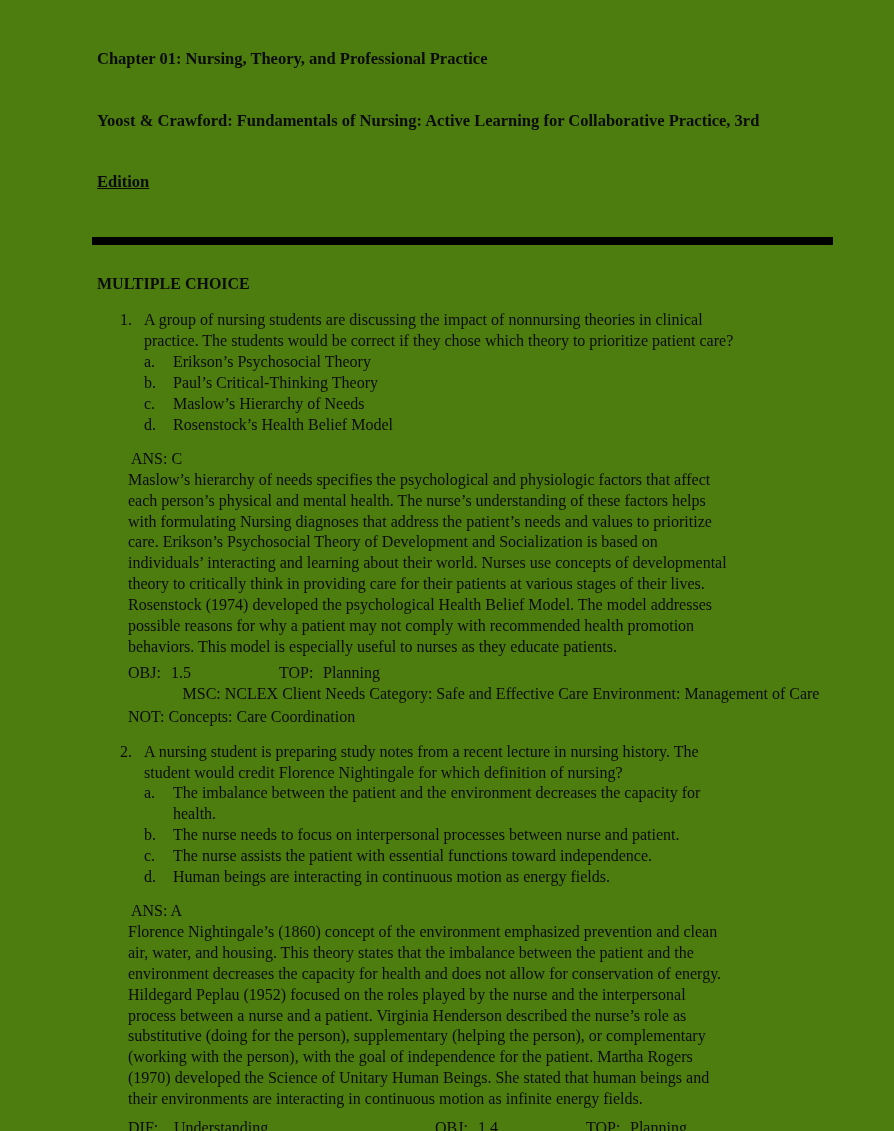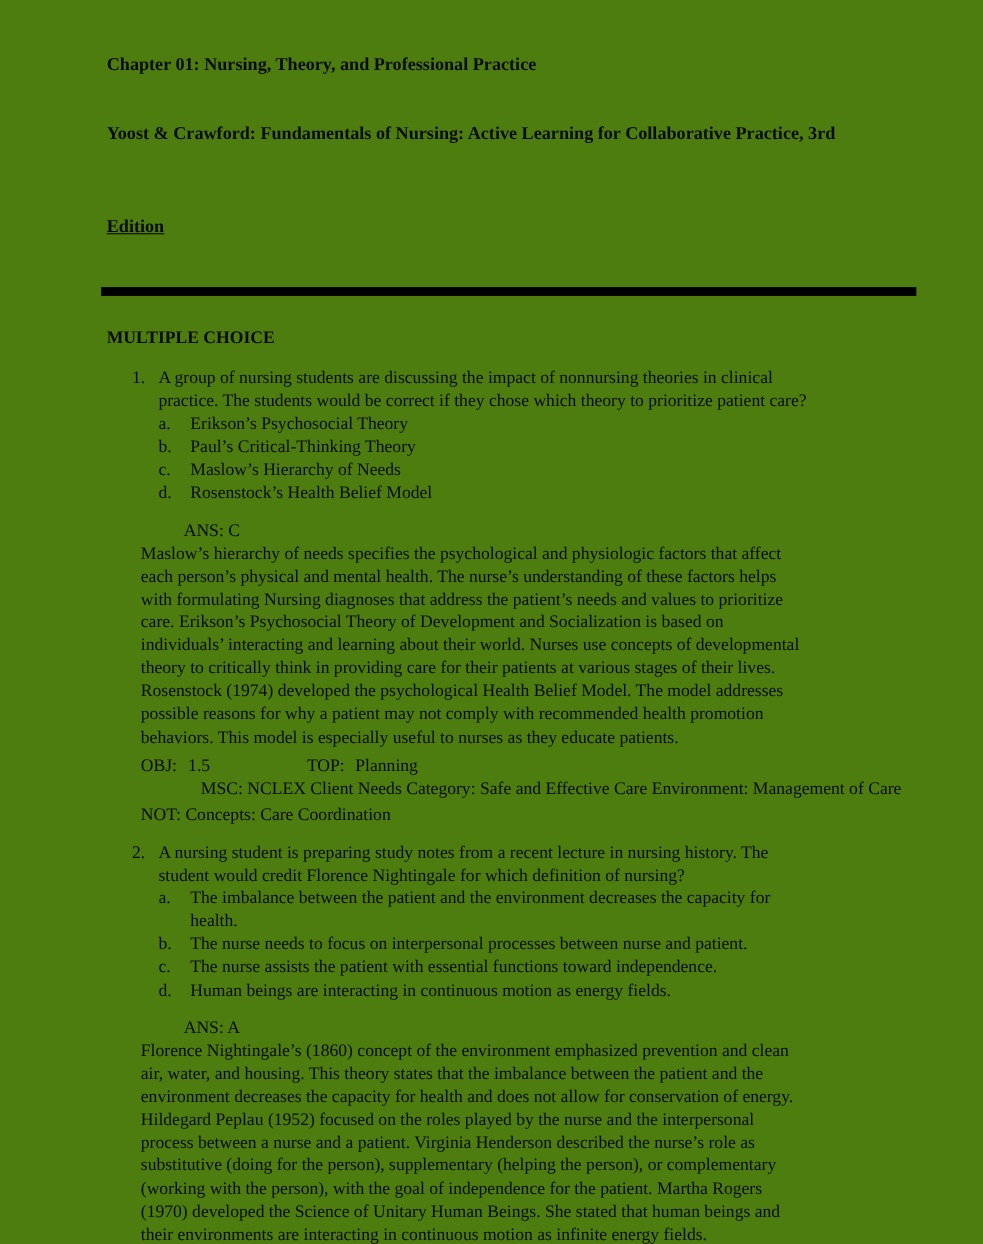--- a/index.html
+++ b/index.html
@@ -16,21 +16,21 @@
     padding: 8px 32px 0 97px;
     overflow: hidden;
   }
   .doc-header {
     font-weight: bold;
     font-size: 16.5px;
     line-height: 20.5px;
     width: 740px;
     white-space: pre-wrap;
   }
-  .doc-header .underlined { text-decoration: underline; margin-top: 24px; }
+  .doc-header .underlined { text-decoration: underline; }
   .divider-bar {
     width: 741px;
     height: 8px;
     background: #000000;
     margin-left: -5px;
     margin-top: 3px;
   }
   .section-title {
     font-weight: bold;
     margin-top: 29px;
@@ -39,21 +39,21 @@
   .question { display: flex; padding-left: 23px; }
   .question.first { margin-top: 16px; }
   .question.second { margin-top: 14px; }
   .q-num { width: 24px; flex: none; }
   .q-body { width: 730px; flex: none; }
   .stem { white-space: pre-wrap; }
   .opt { display: flex; }
   .opt-letter { width: 29px; flex: none; }
   .opt-text { white-space: pre-wrap; width: 660px; }
   .ans-block { margin-left: -16px; margin-top: 13px; width: 746px; }
-  .ans-label { padding-left: 3px; white-space: pre-wrap; margin-left: 36px; }
+  .ans-label { padding-left: 3px; white-space: pre-wrap; }
   .rationale { white-space: pre-wrap; }
   .meta-row { display: flex; white-space: pre-wrap; }
   .q1-meta { margin-top: 5px; }
   .q2-meta { margin-top: 8px; }
   .meta-col1 { width: 307px; flex: none; }
   .meta-col2 { width: 151px; flex: none; }
   .meta-label { display: inline-block; }
   .lbl-dif { width: 46px; }
   .lbl-obj { width: 43px; }
   .lbl-top { width: 44px; }

